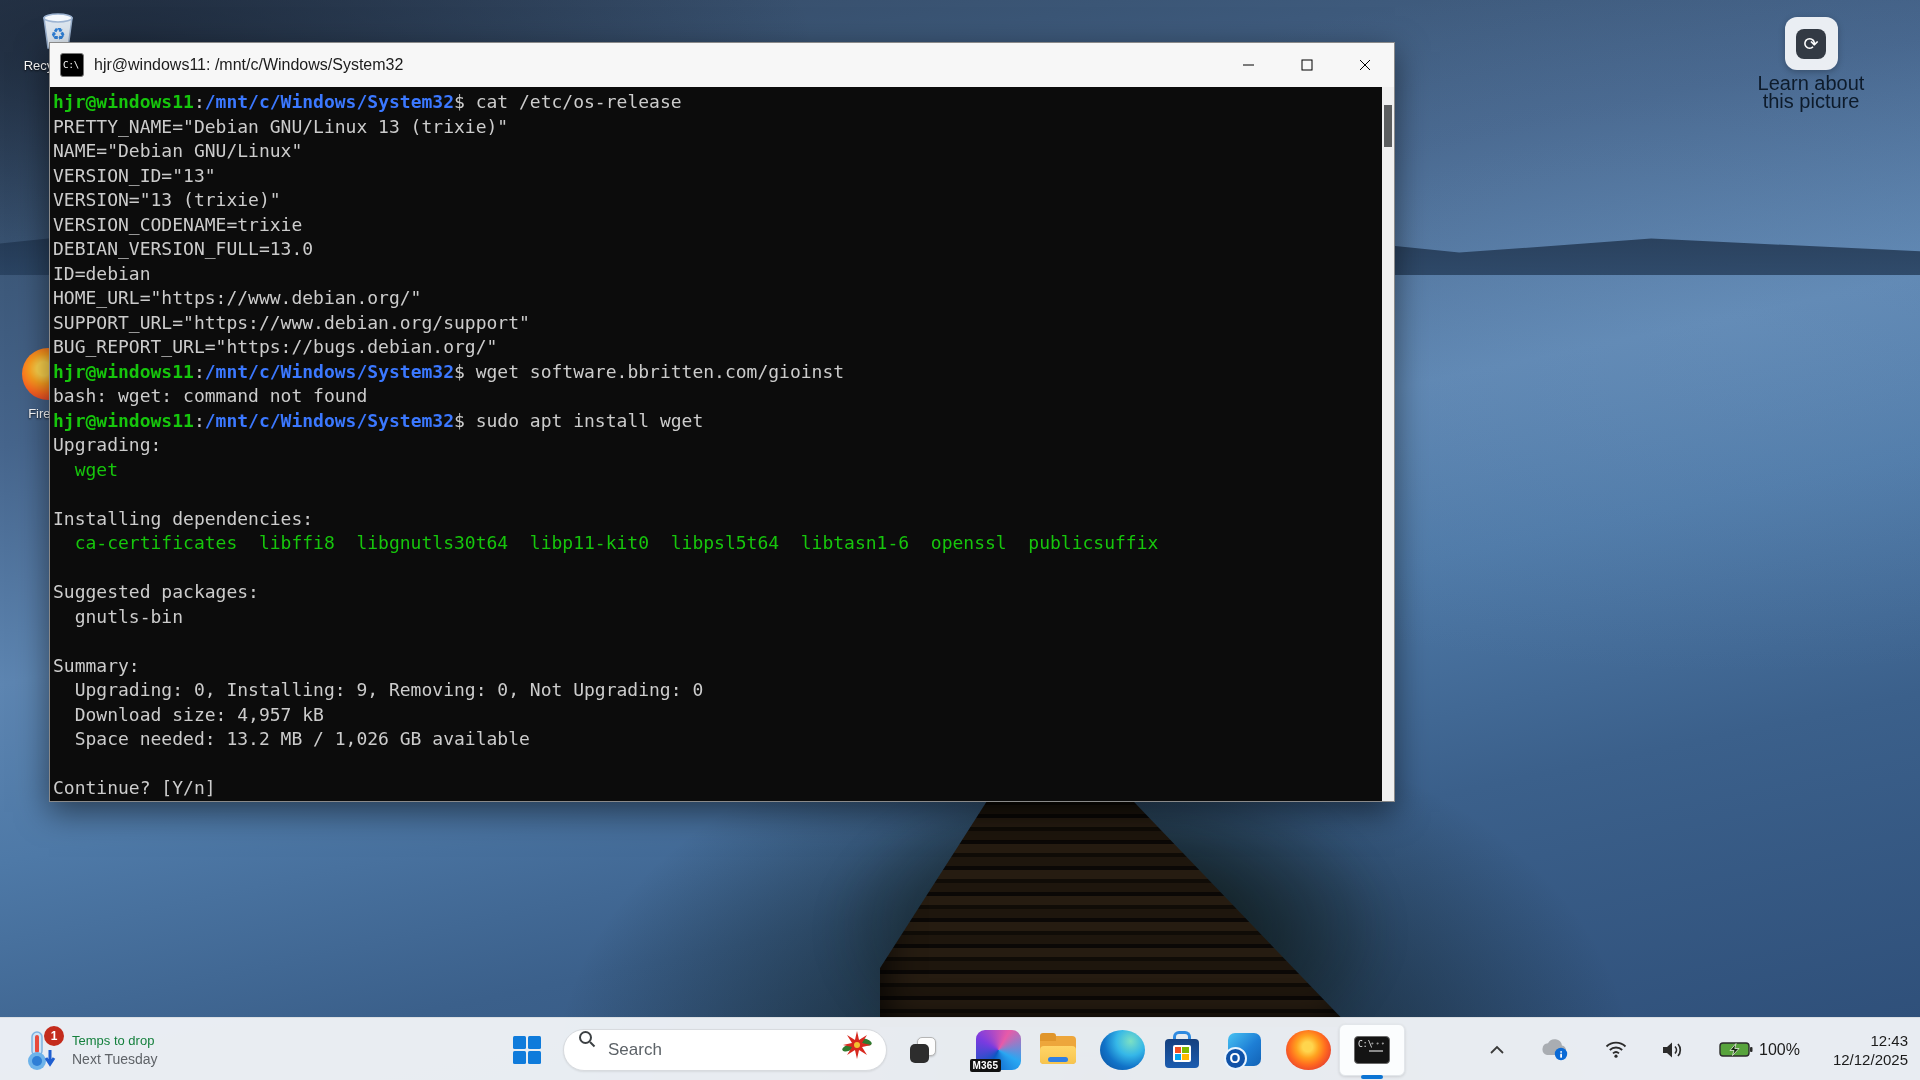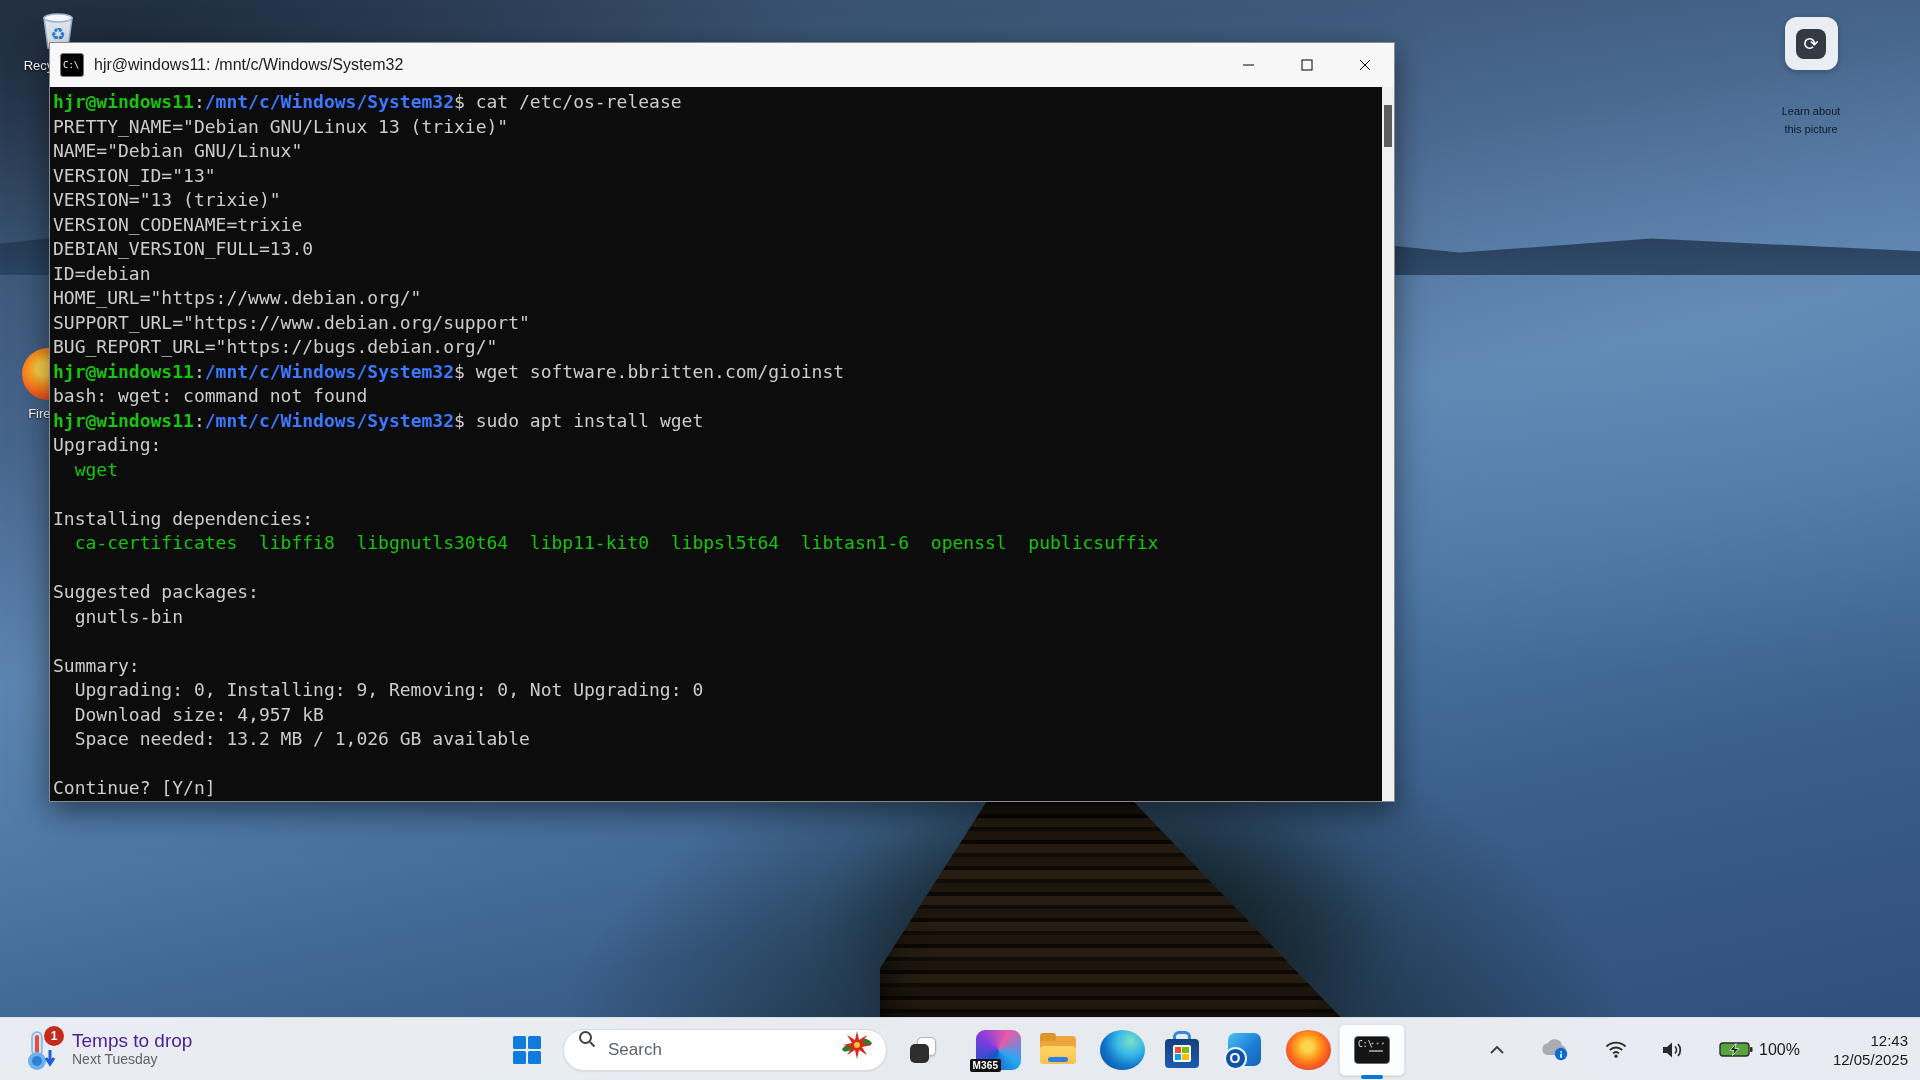--- a/index.html
+++ b/index.html
@@ -35,21 +35,21 @@
   .ff-ball { width:52px; height:52px; border-radius:50%;
     background:radial-gradient(circle at 42% 40%, #ffd54d 0 16%, #ffa21f 34%, #ff6a1f 56%, #e8432e 76%, #c42a6e 100%); }
 
   
   .learn-wrap { position:absolute; right:44px; top:17px; width:130px; z-index:1; text-align:center; }
   .learn-btn { display:block; margin:0 auto; width:53px; height:53px; border:none; border-radius:12px;
     background:rgba(248,250,252,.92); box-shadow:0 2px 6px rgba(0,0,0,.25); cursor:pointer;
     display:flex; align-items:center; justify-content:center; }
   .learn-inner { width:30px; height:30px; border-radius:8px; background:#333a44; color:#fff;
     display:flex; align-items:center; justify-content:center; font-size:18px; }
-  .learn-text { margin-top:32px; font-size:11px; line-height:18px; color:#0d1b2b; font-weight:400; }
+  .learn-text { margin-top:4px; font-size:20px; line-height:18px; color:#0d1b2b; font-weight:400; }
 
   
   .term-window { position:absolute; left:49px; top:42px; width:1346px; height:760px; z-index:5;
     box-shadow:0 10px 30px rgba(0,0,0,.5); border:1px solid #8a8a8a; background:#0c0c0c; }
   .titlebar { height:44px; background:#f7f7f7; display:flex; align-items:center; padding-left:10px; }
   .term-ico { width:24px; height:24px; background:#000; border:1px solid #777; border-radius:3px;
     color:#fff; font-family:"DejaVu Sans Mono", monospace; font-size:9px; display:flex; align-items:center;
     justify-content:flex-start; padding-left:2px; margin-right:10px; }
   .titlebar .title { font-size:16px; color:#1b1b1b; flex:1; white-space:nowrap; overflow:hidden; }
   .win-controls { display:flex; height:100%; }
@@ -67,21 +67,21 @@
   .term-scroll .thumb { position:absolute; top:18px; left:2px; width:8px; height:42px; background:#5c5e5f; }
 
   
   .taskbar { position:absolute; left:0; right:0; bottom:0; height:63px; z-index:10;
     background:rgba(238,242,246,.97); border-top:1px solid rgba(0,0,0,.06); }
   .weather { position:absolute; left:22px; top:0; height:63px; display:flex; align-items:center; gap:10px; cursor:pointer; }
   .thermo-wrap { position:relative; width:40px; height:44px; }
   .w-badge { position:absolute; right:-2px; top:-2px; min-width:20px; height:20px; border-radius:10px;
     background:#c42b1c; color:#fff; font-size:12px; font-weight:bold; display:flex; align-items:center;
     justify-content:center; padding:0 5px; z-index:2; }
-  .weather-title { font-size:19px; color:#4c1d95; line-height:19px; }
+  .weather-title { font-size:13px; color:#15803d; line-height:19px; }
   .weather-sub { font-size:14px; color:#5f6368; line-height:18px; }
 
   .tb-center { position:absolute; left:503px; top:0; height:63px; display:flex; align-items:center; }
   .tb-btn { height:52px; display:flex; align-items:center; justify-content:center; border:none;
     background:transparent; border-radius:6px; cursor:pointer; position:relative; }
   .start-btn { width:48px; }
   .search-pill { width:324px; height:42px; margin:0 12px; border-radius:21px; background:#fff;
     border:1px solid #d8dbdf; box-shadow:0 1px 2px rgba(0,0,0,.08); display:flex; 
     padding:0 14px; cursor:text; }
   .search-input { border:none; outline:none; flex:1; font-size:17px; color:#444; margin-left:12px;
@@ -384,16 +384,16 @@
     <button class="tray-btn">
       <svg width="34" height="17" viewBox="0 0 34 17">
         <rect x="1" y="2" width="29" height="13" rx="3" fill="#57a33c" stroke="#2b2b2b" stroke-width="1.4"></rect>
         <rect x="31" y="6" width="2.5" height="5" rx="1" fill="#2b2b2b"></rect>
         <polygon points="17,2.5 11,9.5 15,9.5 13.5,14.5 20,7.5 15.8,7.5" fill="#15240f" stroke="#e8f2e2" stroke-width="0.8"></polygon>
       </svg>
       <span class="pct">100%</span>
     </button>
     <div class="clock">
       <div>12:43</div>
-      <div>12/05/2025</div>
+      <div>12/12/2025</div>
     </div>
   </div>
 </div>
 
 </body></html>

